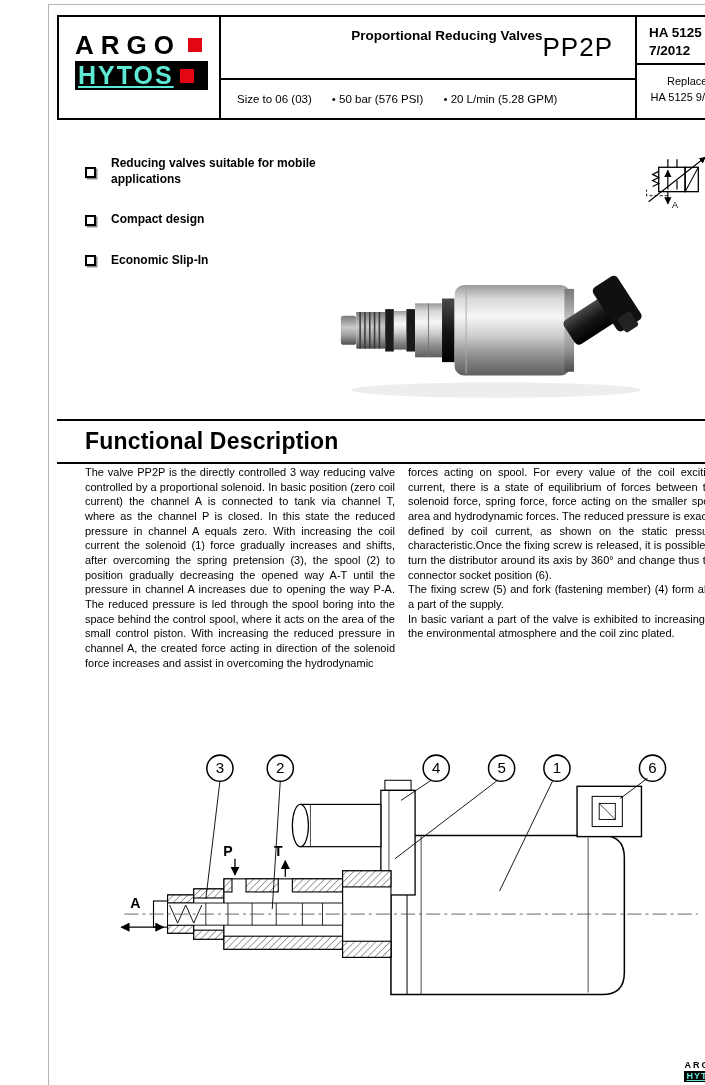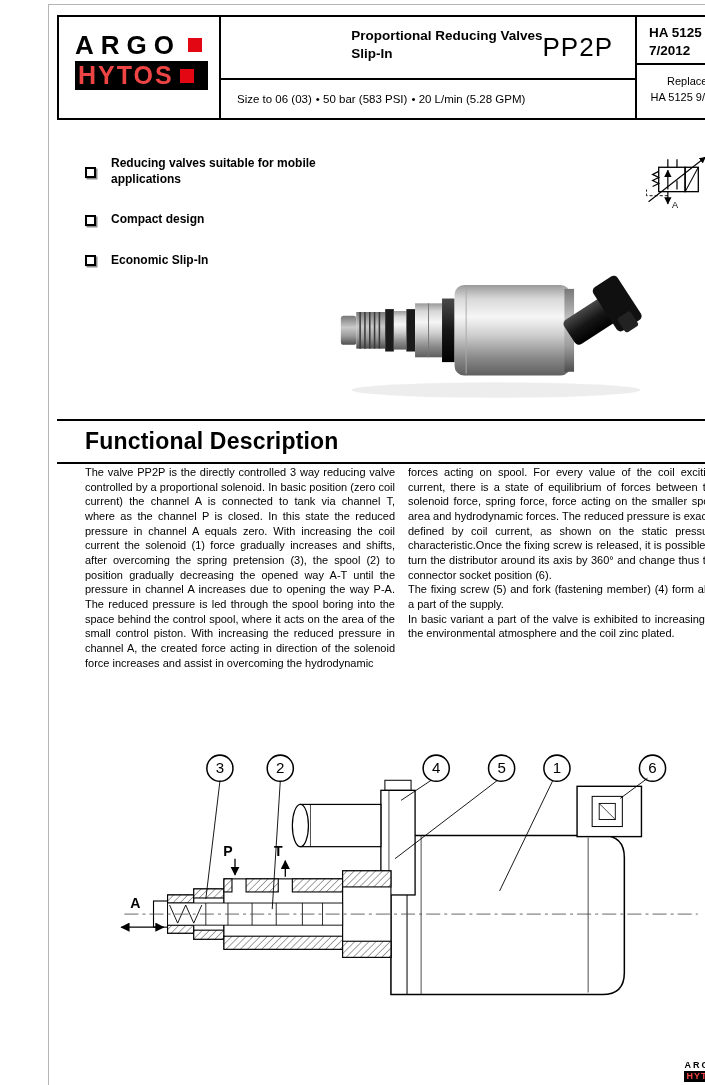--- a/index.html
+++ b/index.html
@@ -12,28 +12,28 @@
 
   
   .header { position:absolute; left:8px; top:10px; width:688px; height:105px;
             border:2px solid #000; display:flex; background:#fff; }
   .logo-cell { width:162px; border-right:2px solid #000; padding:15px 8px 8px 16px; }
   .logo-row1 { display:flex; align-items:center; gap:7px; }
   .logo-word1 { font-weight:bold; font-size:26px; letter-spacing:7px; line-height:1; }
   .red-sq { width:14px; height:14px; background:#e30613; display:inline-block; flex:none; }
   .logo-row2 { margin-top:3px; background:#000; display:flex; align-items:center;
                gap:6px; padding:2px 5px 2px 3px; width:133px; }
-  .logo-word2 { font-weight:bold; font-size:25px; letter-spacing:2px; line-height:1; color:#ef4444; }
+  .logo-word2 { font-weight:bold; font-size:25px; letter-spacing:2px; line-height:1; color:#5eead4;text-decoration:underline; }
 
   .title-cell { flex:1; display:flex; flex-direction:column; border-right:2px solid #000; }
   .title-row { flex:1; display:flex; justify-content:flex-end; padding:10px 14px 4px 16px; }
   .title-text div { font-weight:bold; font-size:13.5px; line-height:1.3; }
   .model { font-weight:normal; font-size:26px; margin-top:5px; padding-right:8px; letter-spacing:1px; }
   .specs-row { border-top:2px solid #000; height:40px; display:flex; align-items:center;
-               gap:4px; padding:0 16px; font-size:11.5px; }
+               gap:20px; padding:0 16px; font-size:11.5px; }
 
   .docnum-cell { width:106px; display:flex; flex-direction:column; }
   .docnum-top { height:48px; border-bottom:2px solid #000; padding:7px 0 0 12px;
                 font-weight:bold; font-size:13.5px; line-height:1.3; }
   .docnum-bottom { flex:1; padding-top:9px; font-size:11px; text-align:center; line-height:1.45; }
 
   
   .features { position:absolute; left:36px; top:150px; width:250px; list-style:none; }
   .feature { display:flex; gap:15px; margin-bottom:24px;align-items:center; }
   .checkbox { width:11px; height:11px; border:2px solid #000; flex:none; margin-top:2px;
@@ -85,27 +85,26 @@
       <div class="logo-row2">
         <span class="logo-word2">HYTOS</span>
         <span class="red-sq"></span>
       </div>
     </div>
 
     <div class="title-cell">
       <div class="title-row">
         <div class="title-text">
           <div>Proportional Reducing Valves</div>
-          <div>Slip-In</div>
         </div>
         <div class="model">PP2P</div>
       </div>
       <div class="specs-row">
         <span>Size to 06 (03)</span>
-        <span>• 50 bar (583 PSI)</span>
+        <span>• 50 bar (576 PSI)</span>
         <span>• 20 L/min (5.28 GPM)</span>
       </div>
     </div>
 
     <div class="docnum-cell">
       <div class="docnum-top">
         <div>HA 5125</div>
         <div>7/2012</div>
       </div>
       <div class="docnum-bottom">

